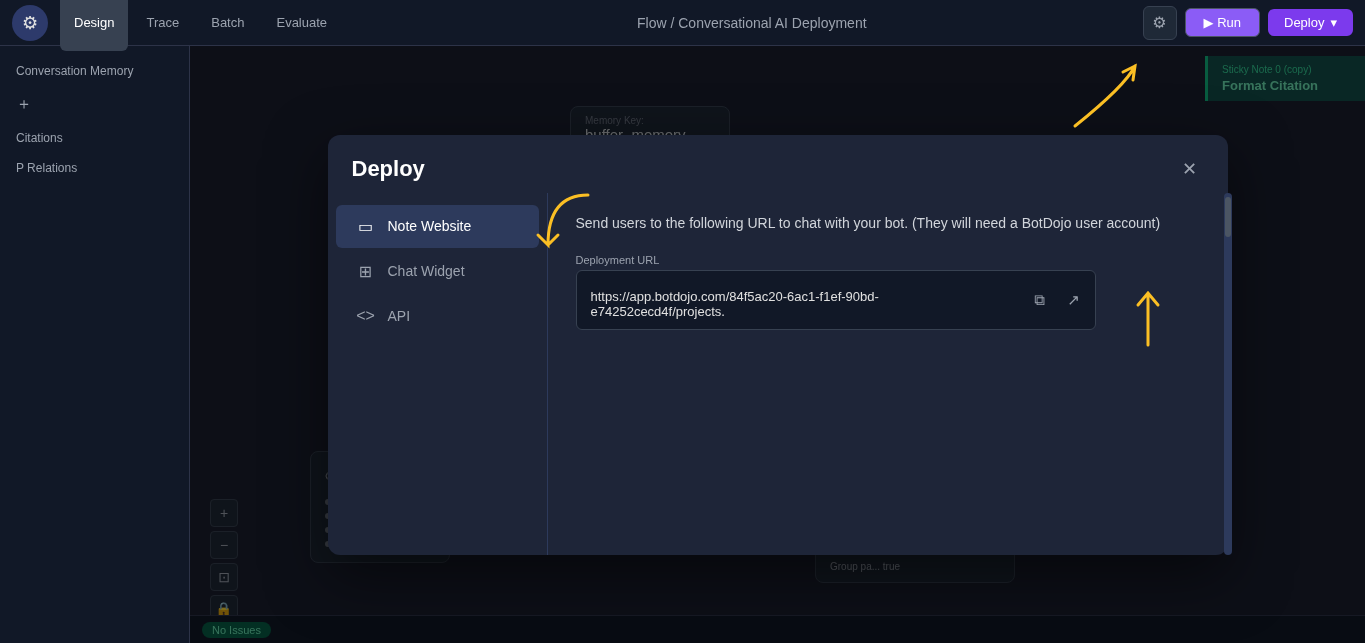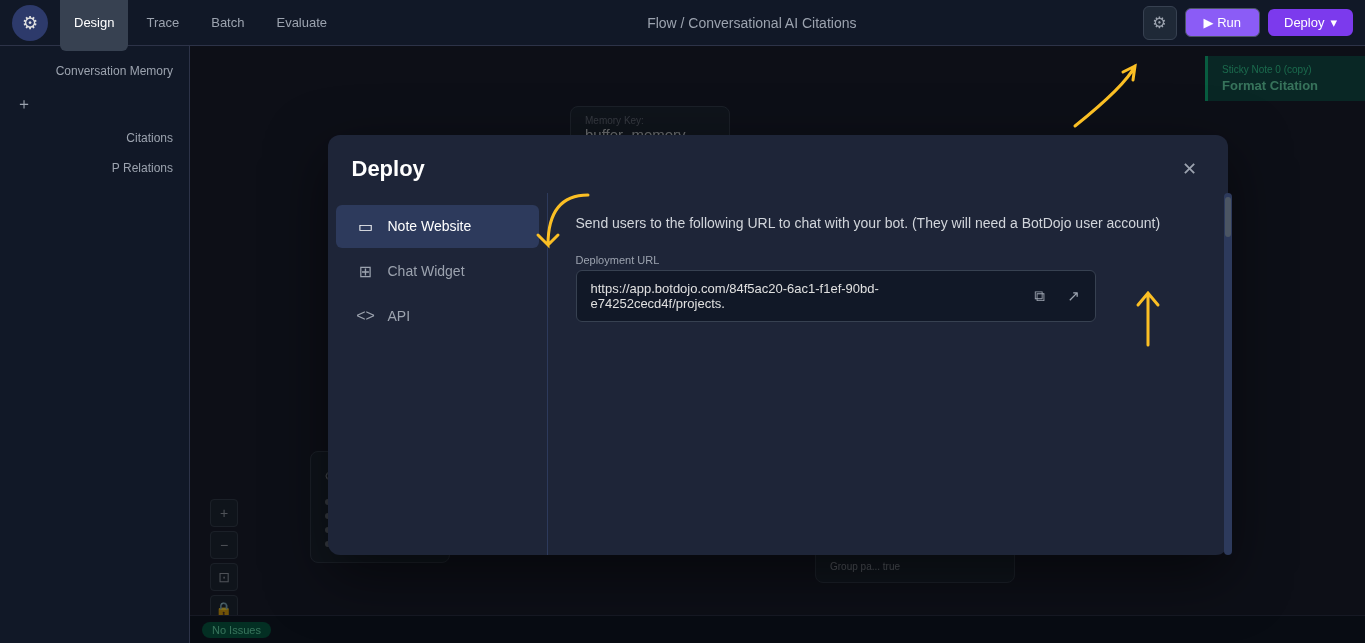--- a/index.html
+++ b/index.html
@@ -108,21 +108,20 @@
       flex-shrink: 0;
     }
     .sidebar-item {
       padding: 8px 16px;
       font-size: 12px;
       color: #9ca3af;
       cursor: pointer;
       display: flex;
       align-items: center;
       gap: 8px;
-      justify-content: flex-end;
     }
     .sidebar-add {
       padding: 8px 16px;
       display: flex;
       align-items: center;
       gap: 6px;
       font-size: 12px;
       color: #9ca3af;
       cursor: pointer;
     }
@@ -276,21 +275,21 @@
     }
     .deployment-url-label {
       font-size: 11px;
       color: #9ca3af;
       margin-bottom: 4px;
     }
     .deployment-url-box {
       background: #111827;
       border: 1px solid #374151;
       border-radius: 6px;
-      padding: 10px 90px 10px 14px;
+      padding: 18px 90px 10px 14px;
       font-size: 13px;
       color: #e0e0e0;
       width: 520px;
       position: relative;
     }
     .url-actions {
       position: absolute;
       right: 8px;
       top: 50%;
       transform: translateY(-50%);
@@ -449,21 +448,21 @@
   <div class="logo">⚙</div>
   <div class="nav-tabs">
     <div class="nav-tab active">Design</div>
     <div class="nav-tab">Trace</div>
     <div class="nav-tab">Batch</div>
     <div class="nav-tab">Evaluate</div>
   </div>
   <div class="nav-title">
     <span>Flow</span>
     <span> / </span>
-    <span>Conversational AI Citations</span>
+    <span>Conversational AI Deployment</span>
   </div>
   <div class="nav-right">
     <div class="gear-btn">⚙</div>
     <button class="run-btn">▶ Run</button>
     <button class="deploy-btn">
       <span>Deploy</span>
       <span>▾</span>
     </button>
   </div>
 </div>

